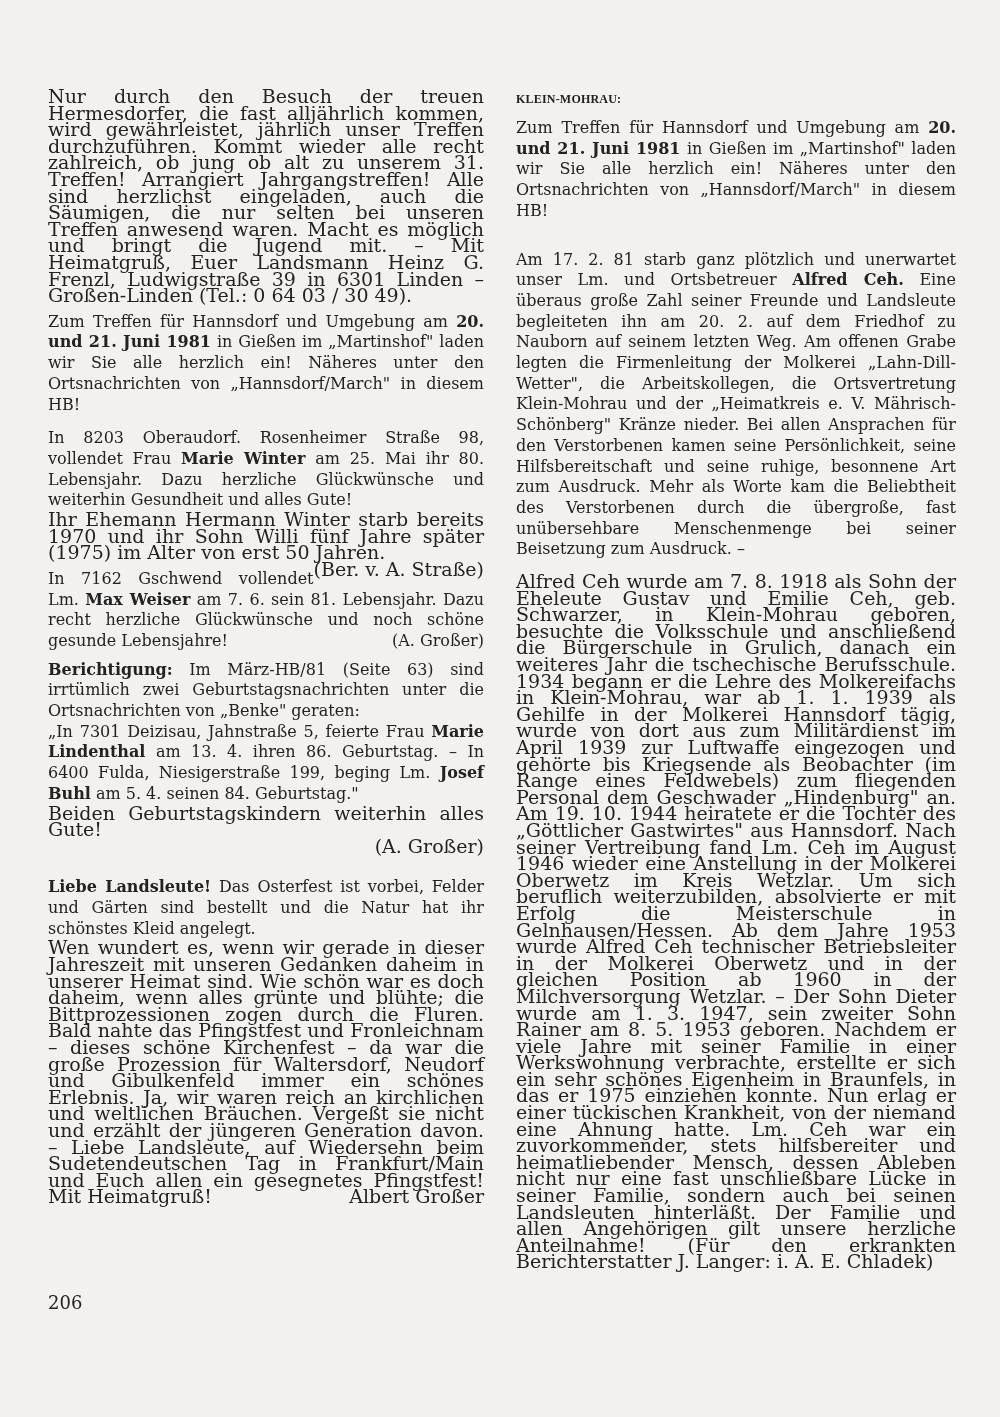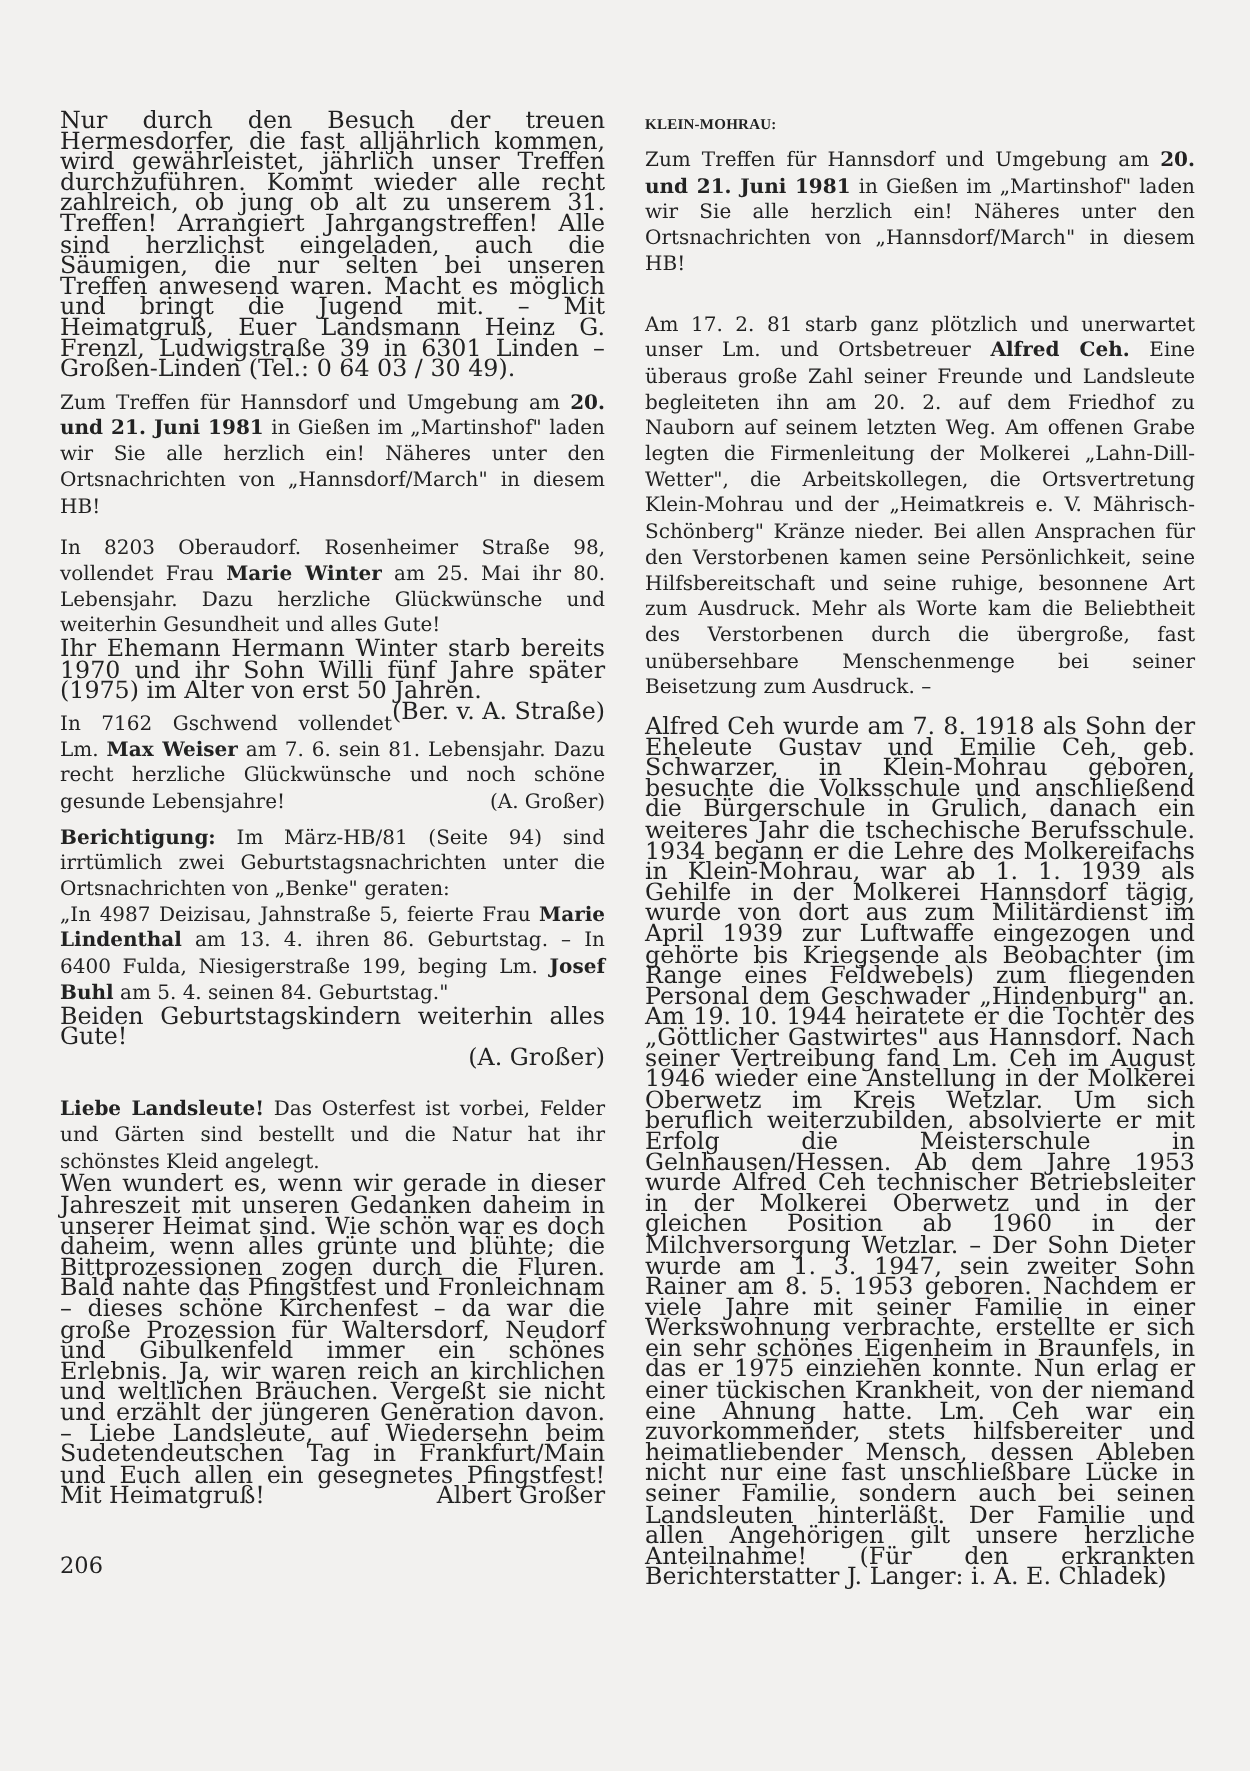--- a/index.html
+++ b/index.html
@@ -29,21 +29,21 @@
   }
   p { margin: 0; }
   b { font-weight: bold; }
   .gap-s { margin-top: 8px; }
   .gap-m { margin-top: 13px; }
   .gap-l { margin-top: 23px; }
   .gap-xl { margin-top: 28px; }
   .sign { display: block; text-align: right; }
   .sign-inline { float: right; }
   .page-number {
-    position: absolute; left: 48px; top: 1242px;
+    position: absolute; left: 48px; top: 1292px;
     font-size: 18px; font-family: "DejaVu Serif", serif;
   }
 </style>
 </head>
 <body>
 
 <div class="col col-left">
   <p class="small">Nur durch den Besuch der treuen Hermesdorfer, die fast alljährlich kommen, wird gewährleistet, jährlich unser Treffen durchzuführen. Kommt wieder alle recht zahlreich, ob jung ob alt zu unserem 31. Treffen! Arrangiert Jahrgangstreffen! Alle sind herzlichst eingeladen, auch die Säumigen, die nur selten bei unseren Treffen anwesend waren. Macht es möglich und bringt die Jugend mit. – Mit Heimatgruß, Euer Landsmann Heinz G. Frenzl, Ludwigstraße 39 in 6301 Linden – Großen-Linden (Tel.: 0 64 03 / 30 49).</p>
 
 
@@ -58,24 +58,24 @@
     <span>Ihr Ehemann Hermann Winter starb bereits 1970 und ihr Sohn Willi fünf Jahre später (1975) im Alter von erst 50 Jahren.</span>
     <span class="sign-inline">(Ber. v. A. Straße)</span>
   </p>
 
   <p class="large gap-s">
     <span>In 7162 Gschwend vollendet Lm. </span><b>Max Weiser</b><span> am 7. 6. sein 81. Lebensjahr. Dazu recht herzliche Glückwünsche und noch schöne gesunde Lebensjahre!</span>
     <span class="sign-inline">(A. Großer)</span>
   </p>
 
   <p class="large gap-s">
-    <b>Berichtigung:</b><span> Im März-HB/81 (Seite 94) sind irrtümlich zwei Geburtstagsnachrichten unter die Ortsnachrichten von „Benke" geraten:</span>
+    <b>Berichtigung:</b><span> Im März-HB/81 (Seite 63) sind irrtümlich zwei Geburtstagsnachrichten unter die Ortsnachrichten von „Benke" geraten:</span>
   </p>
   <p class="large">
-    <span>„In 4987 Deizisau, Jahnstraße 5, feierte Frau </span><b>Marie Lindenthal</b><span> am 13. 4. ihren 86. Geburtstag. – In 6400 Fulda, Niesigerstraße 199, beging Lm. </span><b>Josef Buhl</b><span> am 5. 4. seinen 84. Geburtstag."</span>
+    <span>„In 7301 Deizisau, Jahnstraße 5, feierte Frau </span><b>Marie Lindenthal</b><span> am 13. 4. ihren 86. Geburtstag. – In 6400 Fulda, Niesigerstraße 199, beging Lm. </span><b>Josef Buhl</b><span> am 5. 4. seinen 84. Geburtstag."</span>
   </p>
   <p class="small">Beiden Geburtstagskindern weiterhin alles Gute!</p>
   <p class="small sign">(A. Großer)</p>
 
   <p class="large gap-l">
     <b>Liebe Landsleute!</b><span> Das Osterfest ist vorbei, Felder und Gärten sind bestellt und die Natur hat ihr schönstes Kleid angelegt.</span>
   </p>
   <p class="small">
     <span>Wen wundert es, wenn wir gerade in dieser Jahreszeit mit unseren Gedanken daheim in unserer Heimat sind. Wie schön war es doch daheim, wenn alles grünte und blühte; die Bittprozessionen zogen durch die Fluren. Bald nahte das Pfingstfest und Fronleichnam – dieses schöne Kirchenfest – da war die große Prozession für Waltersdorf, Neudorf und Gibulkenfeld immer ein schönes Erlebnis. Ja, wir waren reich an kirchlichen und weltlichen Bräuchen. Vergeßt sie nicht und erzählt der jüngeren Generation davon. – Liebe Landsleute, auf Wiedersehn beim Sudetendeutschen Tag in Frankfurt/Main und Euch allen ein gesegnetes Pfingstfest! Mit Heimatgruß!</span>
     <span class="sign-inline">Albert Großer</span>

